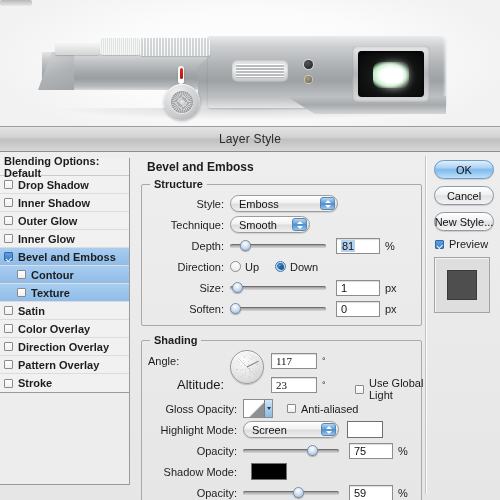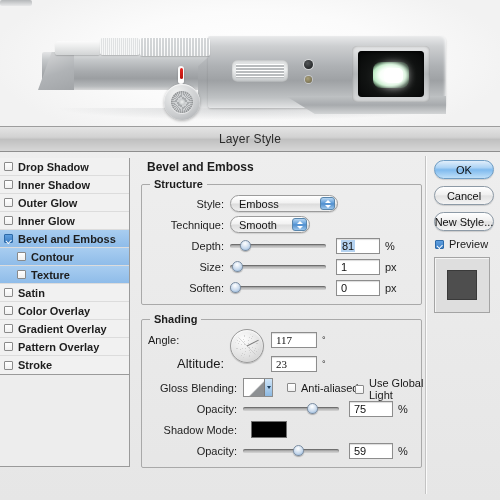--- a/index.html
+++ b/index.html
@@ -295,20 +295,23 @@
   <div id="dialog">
 
     <div id="titlebar">
       <span class="t">Layer Style</span>
     </div>
 
     <div id="dlg-body">
 
       <div id="styles-col">
         <div id="styles-list">
+          <div class="srow head2">
+            <span>Blending Options: Default</span>
+          </div>
 
           <div class="srow">
             <span class="cb"></span>
             <span>Drop Shadow</span>
           </div>
           <div class="srow">
             <span class="cb"></span>
             <span>Inner Shadow</span>
           </div>
           <div class="srow">
@@ -334,21 +337,21 @@
           <div class="srow">
             <span class="cb"></span>
             <span>Satin</span>
           </div>
           <div class="srow">
             <span class="cb"></span>
             <span>Color Overlay</span>
           </div>
           <div class="srow">
             <span class="cb"></span>
-            <span>Gradient Overlay</span>
+            <span>Direction Overlay</span>
           </div>
           <div class="srow">
             <span class="cb"></span>
             <span>Pattern Overlay</span>
           </div>
           <div class="srow nob">
             <span class="cb"></span>
             <span>Stroke</span>
           </div>
         </div>
@@ -388,20 +391,27 @@
             <div class="slider w96">
               <div class="track"></div>
               <div class="thumb" id="depth-thumb" style="left: 10px;"></div>
             </div>
             <div class="numf w44" style="margin-left:10px">
               <span class="selnum">81</span>
             </div>
             <span class="unit">%</span>
           </div>
 
+          <div class="row">
+            <span class="lab">Direction:</span>
+            <span class="radio"></span>
+            <span class="rlab">Up</span>
+            <span class="radio on"></span>
+            <span class="rlab">Down</span>
+          </div>
 
           <div class="row">
             <span class="lab">Size:</span>
             <div class="slider w96">
               <div class="track"></div>
               <div class="thumb" id="size-thumb" style="left: 2px;"></div>
             </div>
             <div class="numf w44" style="margin-left:10px">
               <span>1</span>
             </div>
@@ -451,30 +461,41 @@
                 <span class="unit" style="font-size:9px">°</span>
               </div>
             </div>
             <div style="position:absolute; left:222px; top:225px; display:flex; align-items:center">
               <span class="cb"></span>
               <span style="font-size:11px">Use Global Light</span>
             </div>
           </div>
 
           <div class="row" style="margin-top:3px">
-            <span class="lab w95" style="width:95px">Gloss Blending:</span>
+            <span class="lab w95" style="width:95px">Gloss Opacity:</span>
             <div class="gloss">
               <span class="gbtn">
                   <i></i>
                 </span>
             </div>
             <span class="cb" style="margin-left:14px"></span>
             <span style="font-size:11px">Anti-aliased</span>
           </div>
 
+          <div class="row">
+            <span class="lab w95">Highlight Mode:</span>
+            <div class="popup w96">
+              <span>Screen</span>
+              <span class="arrows">
+                  <i class="up"></i>
+                  <i class="dn"></i>
+                </span>
+            </div>
+            <span class="swatch" id="hl-sw" style="background: rgb(255, 255, 255);"></span>
+          </div>
 
           <div class="row">
             <span class="lab w95">Opacity:</span>
             <div class="slider w96">
               <div class="track"></div>
               <div class="thumb" id="hl-thumb" style="left: 64px;"></div>
             </div>
             <div class="numf w44" style="margin-left:10px">
               <span>75</span>
             </div>

